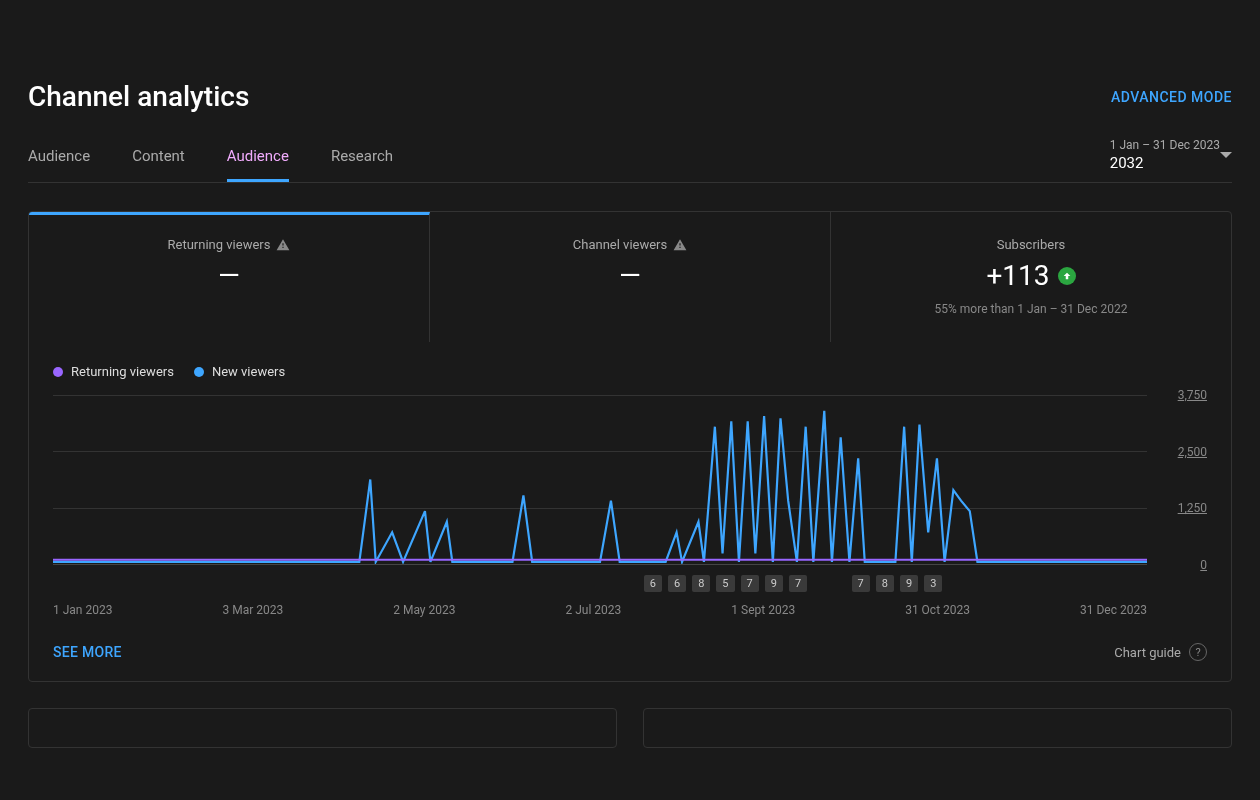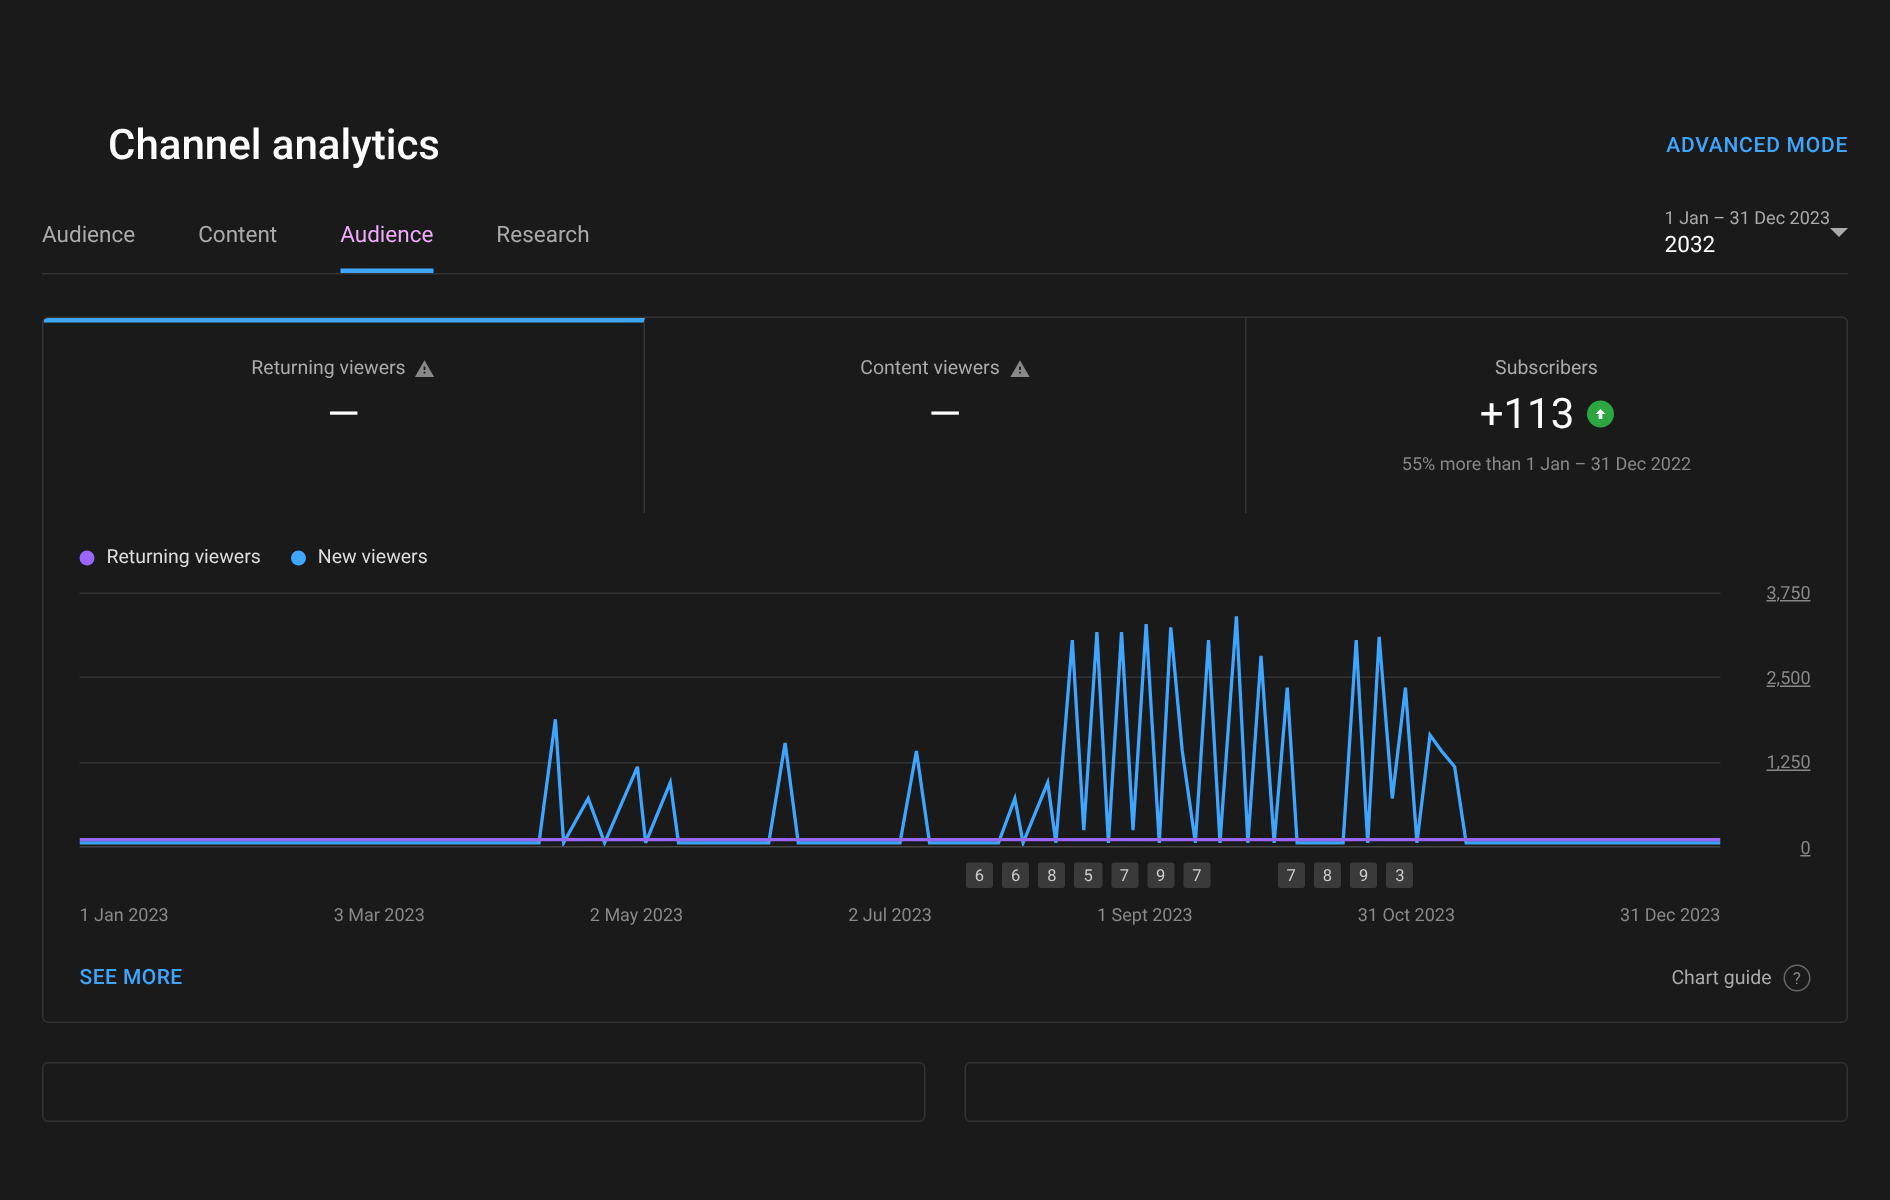--- a/index.html
+++ b/index.html
@@ -11,21 +11,20 @@
     height: 800px;
     overflow: hidden;
   }
   .page { padding: 0 28px; }
   .header-row {
     display: flex;
     justify-content: space-between;
     align-items: center;
     padding-top: 80px;
     padding-bottom: 20px;
-    margin-left: 44px;
   }
   .page-title {
     color: #fff;
     font-size: 28px;
     font-weight: 500;
   }
   .advanced-mode {
     color: #3ea6ff;
     font-size: 14px;
     font-weight: 500;
@@ -221,21 +220,21 @@
           <span class="warn-icon">
             <svg viewBox="0 0 24 24" width="14" height="14">
                 <path fill="#888" d="M12 2L1 21h22L12 2zm1 15h-2v-2h2v2zm0-4h-2V9h2v4z"></path>
               </svg>
           </span>
         </div>
         <div class="metric-value">—</div>
       </div>
       <div class="metric">
         <div class="metric-label">
-          <span>Content viewers</span>
+          <span>Channel viewers</span>
           <span class="warn-icon">
             <svg viewBox="0 0 24 24" width="14" height="14">
                 <path fill="#888" d="M12 2L1 21h22L12 2zm1 15h-2v-2h2v2zm0-4h-2V9h2v4z"></path>
               </svg>
           </span>
         </div>
         <div class="metric-value">—</div>
       </div>
       <div class="metric">
         <div class="metric-label">Subscribers</div>

